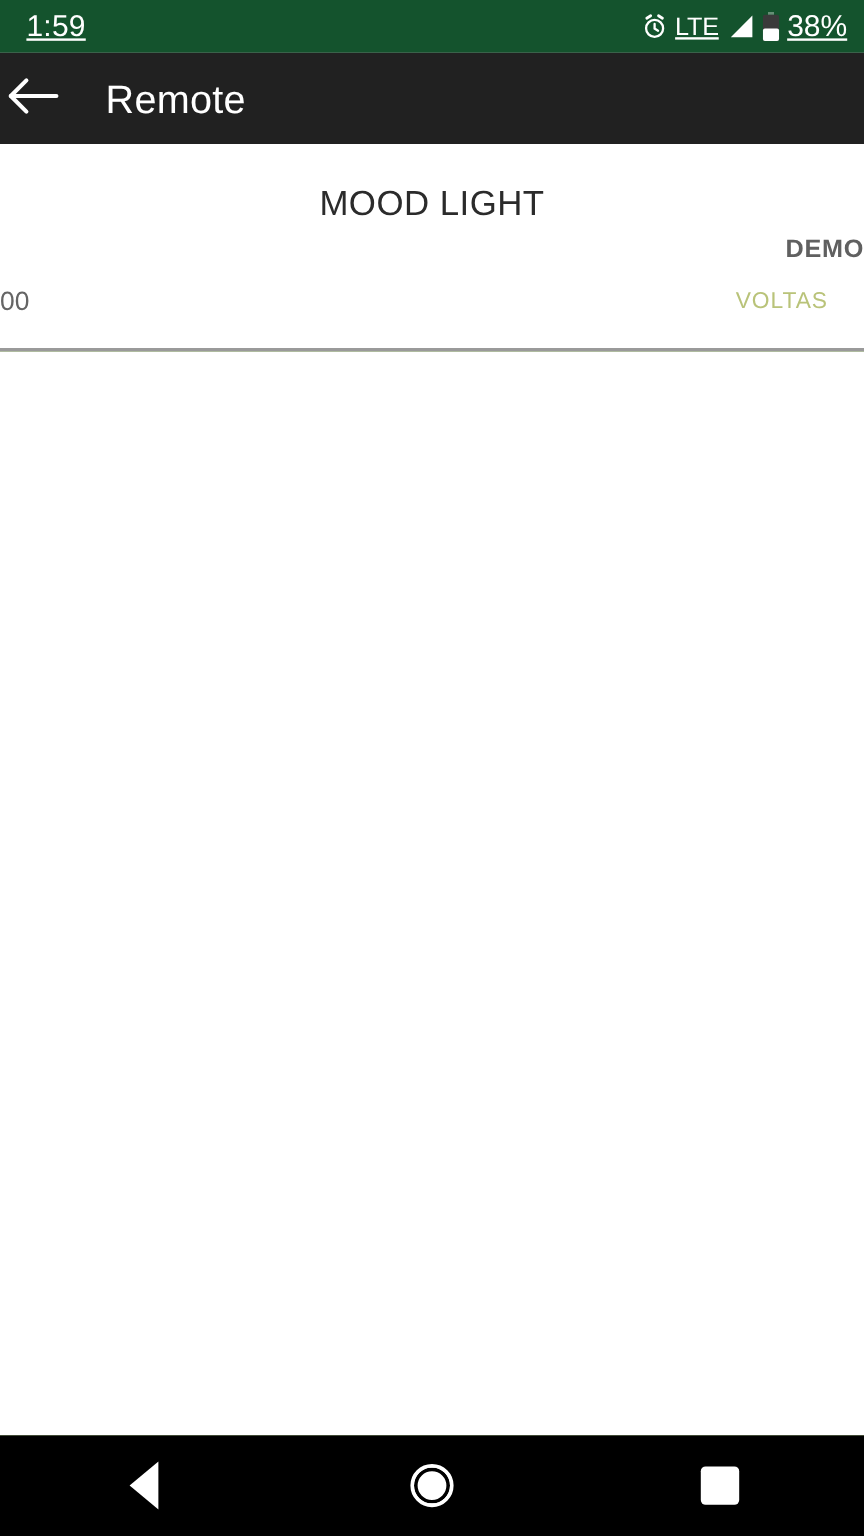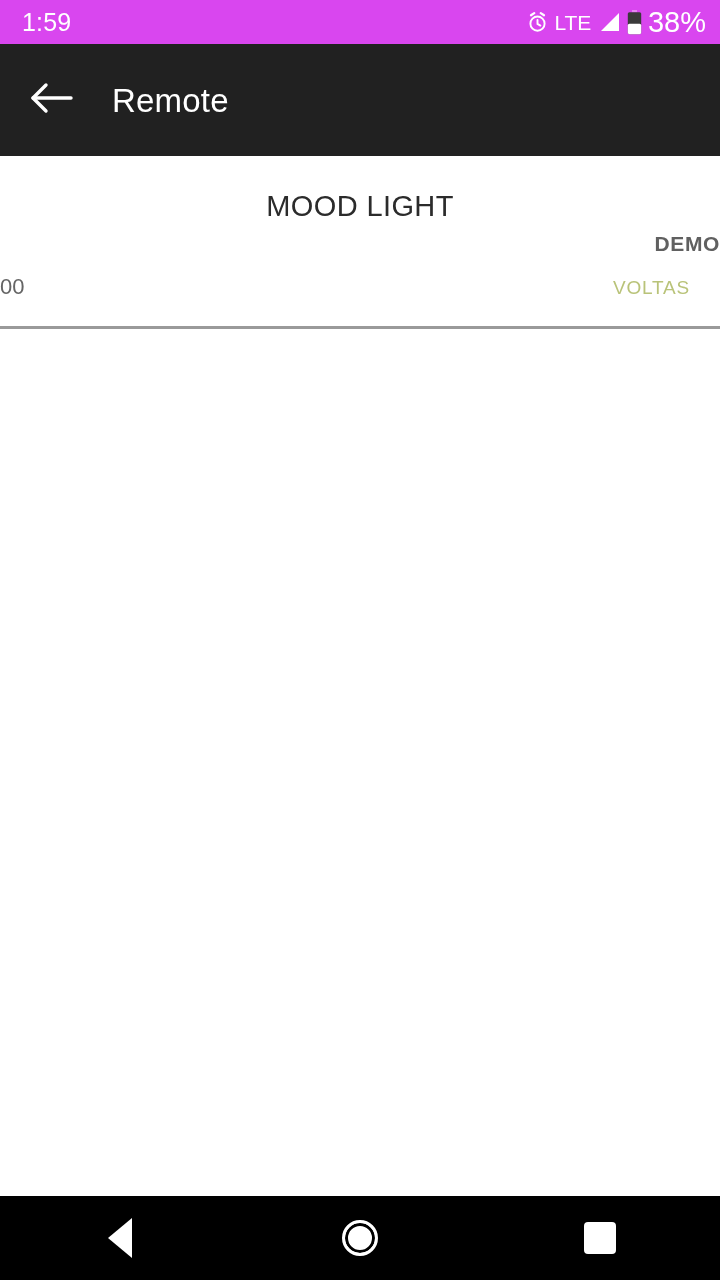--- a/index.html
+++ b/index.html
@@ -17,27 +17,28 @@
     width: 720px;
     height: 1280px;
     background: #ffffff;
     display: flex;
     flex-direction: column;
   }
 
   
   .status-bar {
     height: 44px;
-    background: #d946ef;
+    background: #14532d;
     color: #ffffff;
     display: flex;
     align-items: center;
     justify-content: space-between;
     padding: 0 14px 0 22px;
     flex: 0 0 auto;
+    text-decoration: underline;
   }
   .status-time {
     font-size: 25px;
     font-weight: 400;
     letter-spacing: 0.2px;
     line-height: 1;
     color: #ffffff;
   }
   .status-right {
     display: flex;
@@ -46,35 +47,34 @@
   }
   .status-right svg { display: block; }
   .lte-label {
     font-size: 21px;
     font-weight: 400;
     letter-spacing: -0.2px;
     color: #ffffff;
     line-height: 1;
   }
   .battery-pct {
-    font-size: 29px;
+    font-size: 25px;
     font-weight: 400;
     color: #ffffff;
     line-height: 1;
     letter-spacing: 0px;
     text-align: right;
   }
 
   
   .app-bar {
-    height: 112px;
+    height: 76px;
     background: #212121;
     display: flex;
     align-items: center;
-    padding-left: 24px;
     flex: 0 0 auto;
   }
   .back-button {
     width: 56px;
     height: 56px;
     display: flex;
     align-items: center;
     justify-content: center;
     cursor: pointer;
     flex: 0 0 auto;

